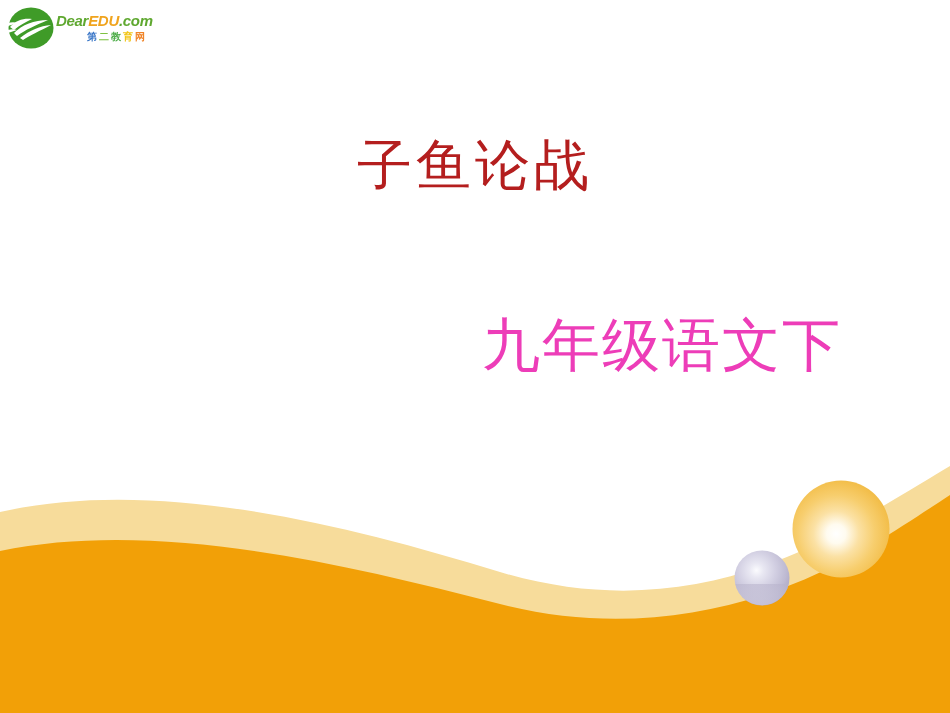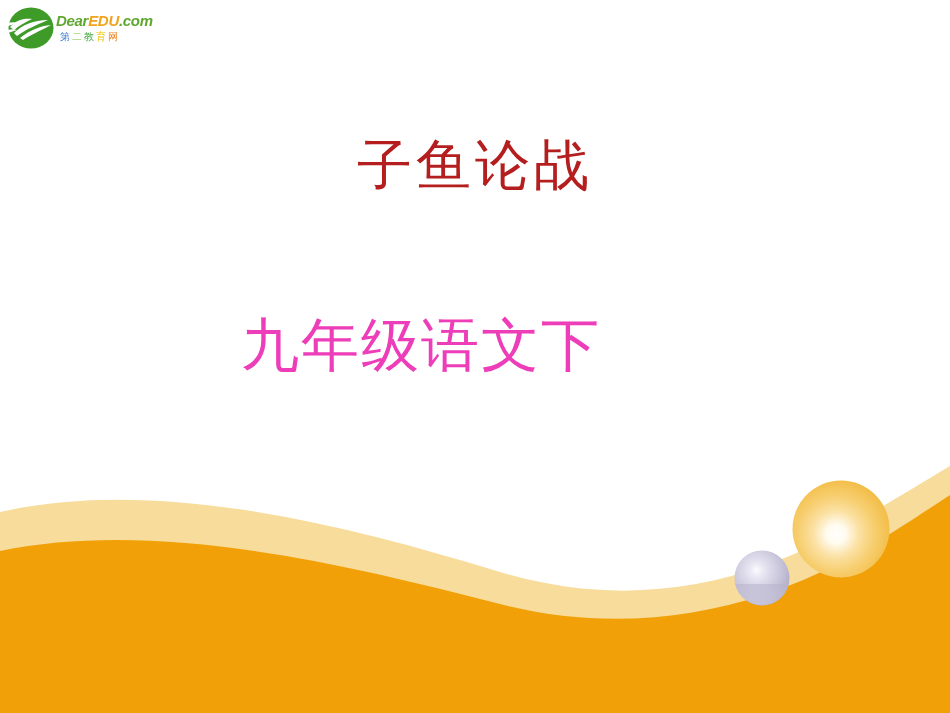--- a/index.html
+++ b/index.html
@@ -46,29 +46,29 @@
     letter-spacing: -0.3px;
     line-height: 17px;
     white-space: nowrap;
   }
   .wm-dear  { color: #5FA830; text-align: right; }
   .wm-edu   { color: #F0A41E; }
   .wm-com   { color: #5FA830; text-align: right; }
 
   .logo-cn {
     position: absolute;
-    left: 52px;
+    left: 79px;
     top: 27px;
     width: 92px;
     height: 13px;
     font-size: 10px;
     line-height: 12px;
     letter-spacing: 2px;
     white-space: nowrap;
-    font-weight: normal;
+    font-weight: bold;
   }
   .cn1 { color: #3C78C8; }
   .cn2 { color: #7EC242; }
   .cn3 { color: #4FAE4A; }
   .cn4 { color: #F2C516; }
   .cn5 { color: #F08428; }
 
   
   .title-line {
     position: absolute;
@@ -84,21 +84,21 @@
     line-height: 72px;
     color: #B41E1E;
     letter-spacing: 4px;
   }
 
   .subtitle-line {
     position: absolute;
     left: 0;
     top: 305px;
     width: 842px;
-    text-align: center;
+    text-align: right;
   }
   .subtitle-text {
     display: inline-block;
     font-family: "Liberation Sans", "DejaVu Sans", sans-serif;
     font-size: 58px;
     line-height: 80px;
     color: #ED3DB8;
     letter-spacing: 2px;
   }
 

